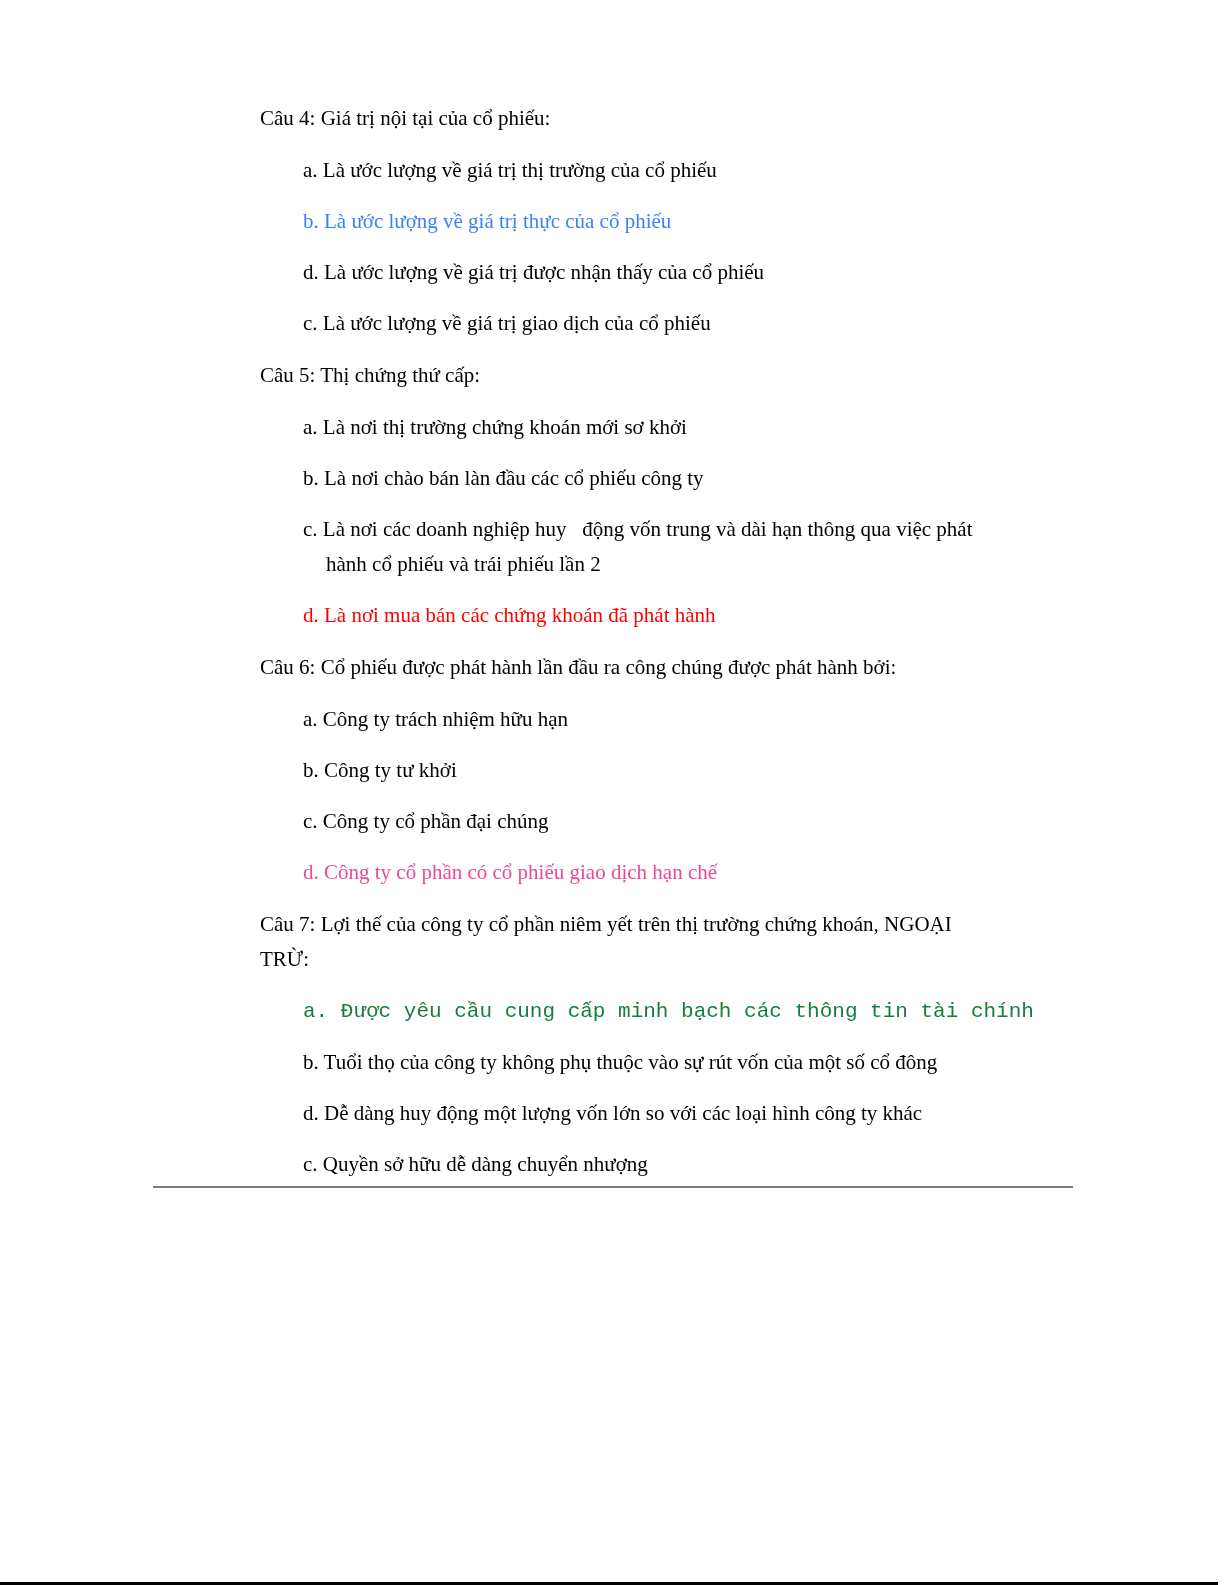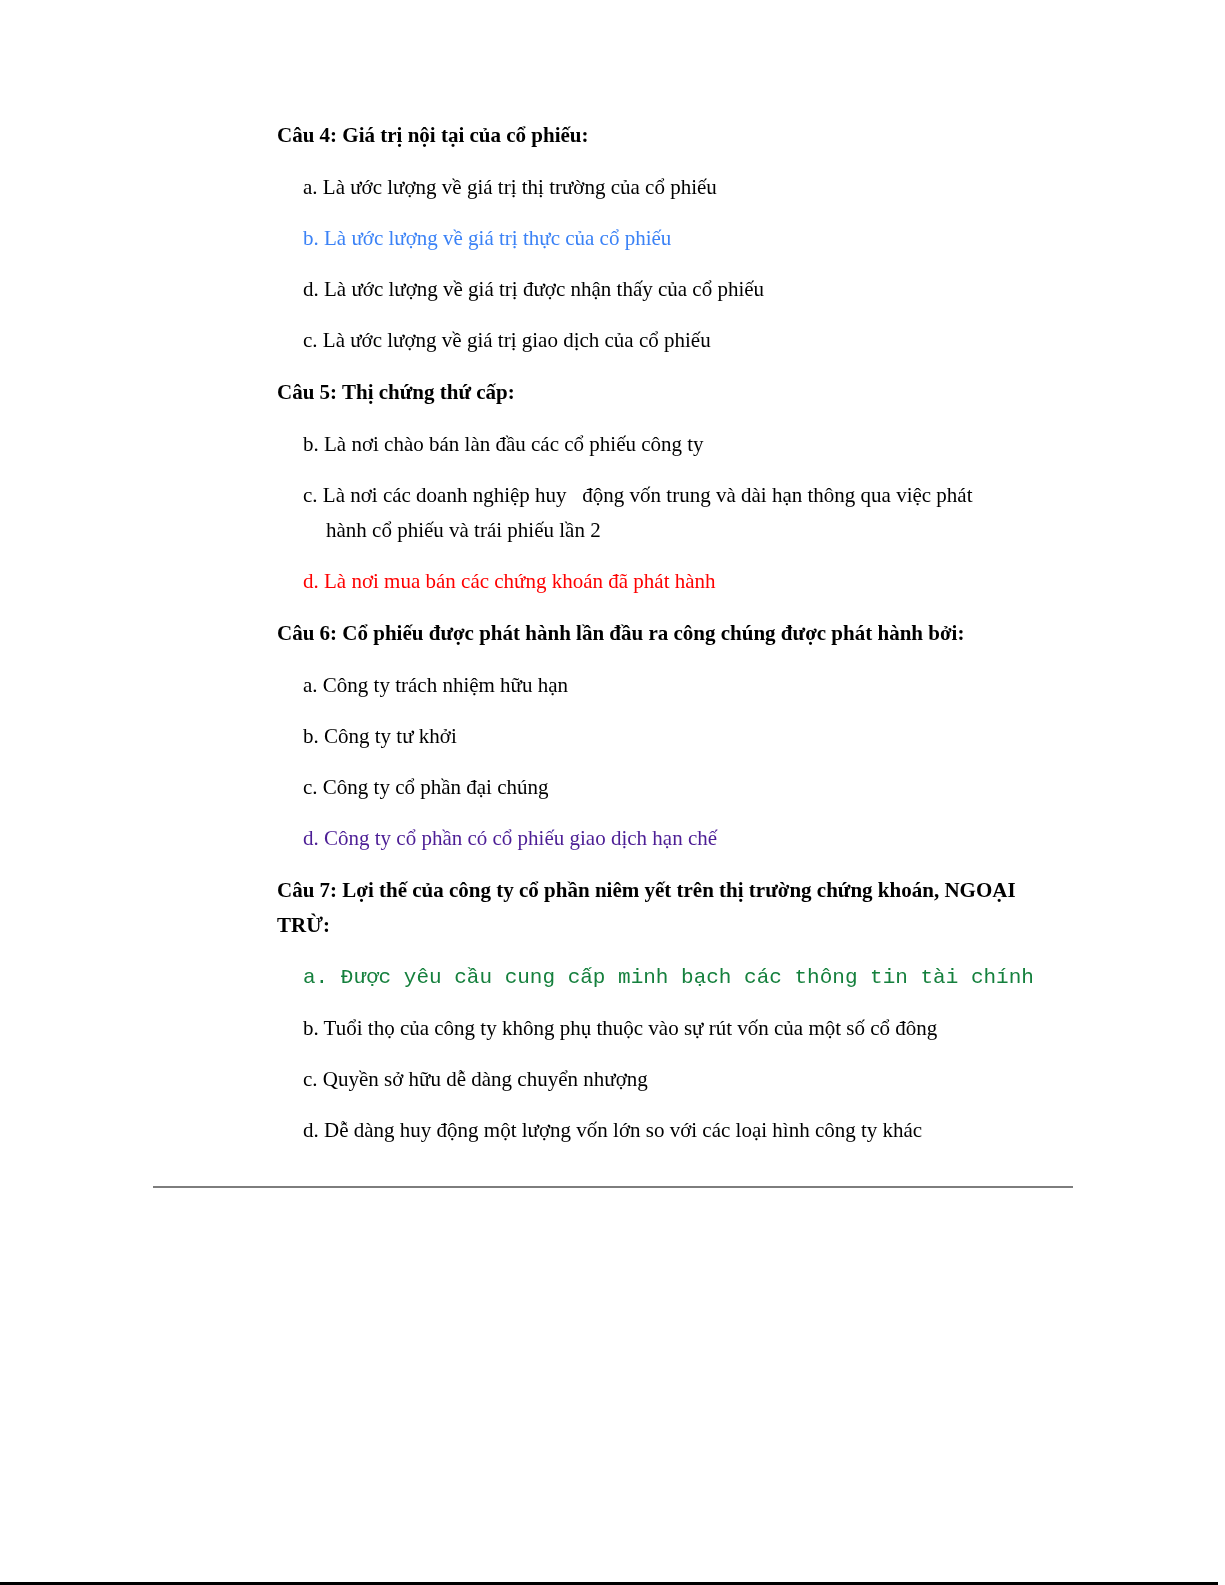--- a/index.html
+++ b/index.html
@@ -24,24 +24,24 @@
   .content {
     position: absolute;
     top: 101px;
     left: 260px;
     right: 80px;
   }
   .question {
     margin: 0 0 17px 0;
   }
   .q-title {
-    margin: 17px;
+    margin: 0;
     padding: 0;
     font-size: 21px;
-    font-weight: bold;
+    font-weight: normal;
   }
   .line {
     display: block;
     white-space: pre;
     font-size: 21px;
     line-height: 35px;
   }
   .options {
     margin: 17px 0 0 27px;
   }
@@ -94,20 +94,23 @@
           </p>
       </div>
     </section>
 
     <section class="question">
       <h3 class="q-title">
         <span class="line">Câu 5: Thị chứng thứ cấp:</span>
       </h3>
       <div class="options">
         <p class="option">
+            <span class="line">a. Là nơi thị trường chứng khoán mới sơ khởi</span>
+          </p>
+        <p class="option">
             <span class="line">b. Là nơi chào bán làn đầu các cổ phiếu công ty</span>
           </p>
         <p class="option">
           <span class="line">c. Là nơi các doanh nghiệp huy &nbsp; động vốn trung và dài hạn thông qua việc phát</span>
           <span class="line cont">hành cổ phiếu và trái phiếu lần 2</span>
         </p>
         <p class="option" style="color: rgb(254, 0, 0);">
             <span class="line">d. Là nơi mua bán các chứng khoán đã phát hành</span>
           </p>
       </div>
@@ -120,43 +123,43 @@
       <div class="options">
         <p class="option">
             <span class="line">a. Công ty trách nhiệm hữu hạn</span>
           </p>
         <p class="option">
             <span class="line">b. Công ty tư khởi</span>
           </p>
         <p class="option">
             <span class="line">c. Công ty cổ phần đại chúng</span>
           </p>
-        <p class="option" style="color: #4c1d95;">
+        <p class="option" style="color: #ec4899;">
             <span class="line">d. Công ty cổ phần có cổ phiếu giao dịch hạn chế</span>
           </p>
       </div>
     </section>
 
     <section class="question">
       <h3 class="q-title">
         <span class="line">Câu 7: Lợi thế của công ty cổ phần niêm yết trên thị trường chứng khoán, NGOẠI</span>
         <span class="line">TRỪ:</span>
       </h3>
       <div class="options">
         <p class="option" style="color: #15803d; font-family: Liberation Mono, monospace;">
             <span class="line">a. Được yêu cầu cung cấp minh bạch các thông tin tài chính</span>
           </p>
         <p class="option">
             <span class="line">b. Tuổi thọ của công ty không phụ thuộc vào sự rút vốn của một số cổ đông</span>
           </p>
         <p class="option">
-            <span class="line">c. Quyền sở hữu dễ dàng chuyển nhượng</span>
+            <span class="line">d. Dễ dàng huy động một lượng vốn lớn so với các loại hình công ty khác</span>
           </p>
         <p class="option">
-            <span class="line">d. Dễ dàng huy động một lượng vốn lớn so với các loại hình công ty khác</span>
+            <span class="line">c. Quyền sở hữu dễ dàng chuyển nhượng</span>
           </p>
       </div>
     </section>
 
   </div>
 
   <div class="divider" style="background: rgb(125, 125, 125);"></div>
   <div class="bottom-edge" style="background: rgb(0, 0, 0);"></div>
 </div>
 

